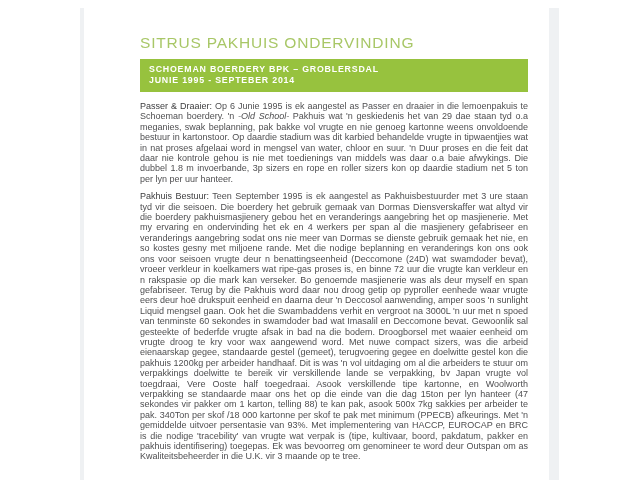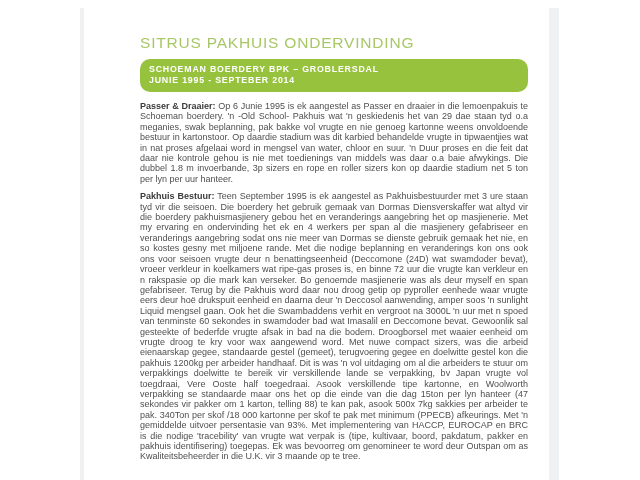--- a/index.html
+++ b/index.html
@@ -32,21 +32,20 @@
     margin: 26px 0 0 0;
     font-size: 15.5px;
     font-weight: 400;
     letter-spacing: 0.8px;
     color: #a8c767;
   }
   .banner {
     margin-top: 7px;
     background: #97c23e;
     padding: 5px 9px 6px 9px;
-    border-radius: 10px;
   }
   .banner-line {
     color: #ffffff;
     font-size: 8.8px;
     font-weight: 700;
     letter-spacing: 0.8px;
     line-height: 11px;
   }
   .banner-line + .banner-line {
   }
@@ -54,24 +53,25 @@
     margin: 9px 0 0 0;
     text-align: justify;
     font-size: 9px;
     line-height: 10.4px;
     color: #4f4f51;
   }
   .para.second {
     margin-top: 7px;
   }
   .lead {
-    font-weight: 700;
+    font-weight: 400;
     color: #3c3c3e;
   }
   .ital {
+    font-style: italic;
   }
 </style>
 </head>
 <body>
 
 <div class="page-edge page-edge-left"></div>
 <div class="page-edge page-edge-right"></div>
 
 <div class="content">
 

